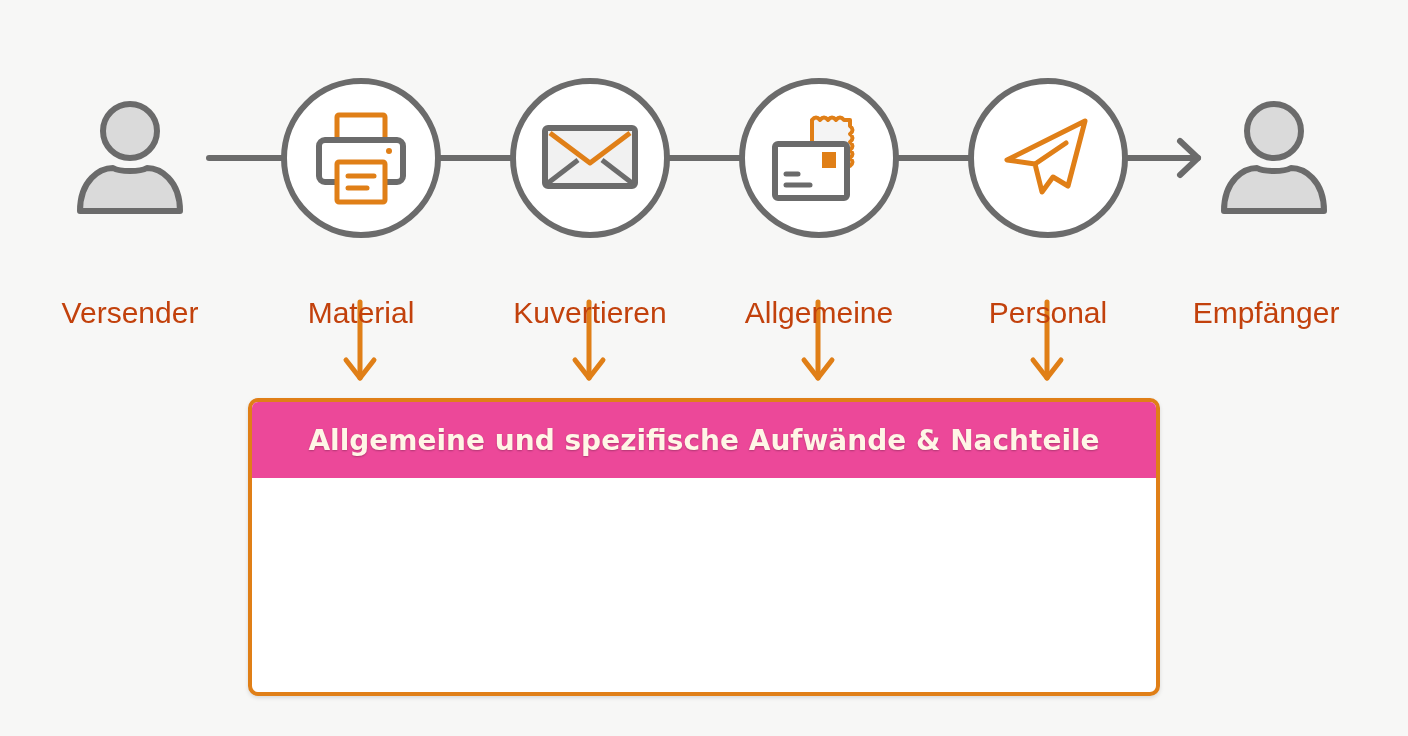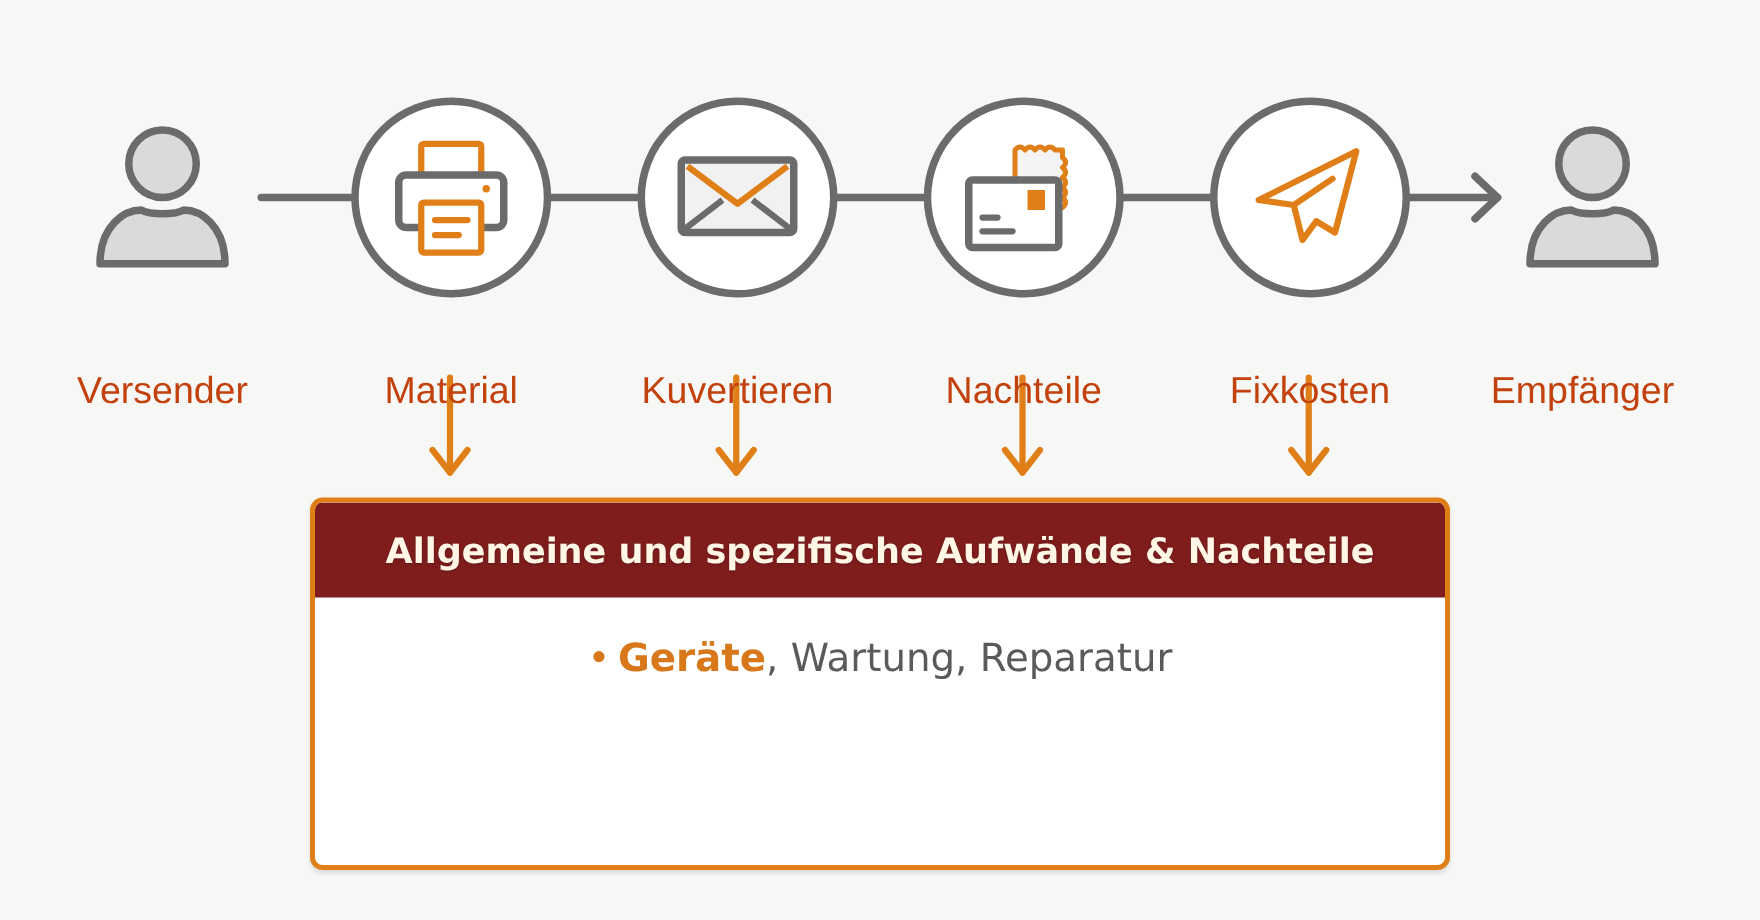--- a/index.html
+++ b/index.html
@@ -29,21 +29,21 @@
       width: 912px; height: 298px;
       border: 4px solid #e07f17;
       border-radius: 10px;
       background: #ffffff;
       box-sizing: border-box;
       overflow: hidden;
       box-shadow: 0 2px 4px rgba(0,0,0,0.12);
     }
     .cost-header {
       height: 76px;
-      background: #7f1d1d;
+      background: #ec4899;
       display: flex; align-items: center; justify-content: center;
       color: #fff6e6;
       font-family: "DejaVu Sans", sans-serif;
       font-weight: bold;
       font-size: 28px;
       text-shadow: 0 1px 2px rgba(0,0,0,0.25);
     }
     .cost-list {
       list-style: none;
       margin: 0; padding: 22px 0 0 0;
@@ -139,24 +139,21 @@
     <g>
       <line x1="1047" y1="302" x2="1047" y2="378"></line>
       <polyline points="1033,360 1047,378 1061,360"></polyline>
     </g>
   </g>
 </svg>
 
 <div class="node-label" style="left:130px">Versender</div>
 <div class="node-label" style="left:361px">Material</div>
 <div class="node-label" style="left:590px">Kuvertieren</div>
-<div class="node-label" style="left:819px">Nachteile</div>
-<div class="node-label" style="left:1048px">Fixkosten</div>
+<div class="node-label" style="left:819px">Allgemeine</div>
+<div class="node-label" style="left:1048px">Personal</div>
 <div class="node-label" style="left:1266px">Empfänger</div>
 
 <div class="cost-box">
   <div class="cost-header">Allgemeine und spezifische Aufwände &amp; Nachteile</div>
   <ul class="cost-list">
-    <li class="cost-item">
-      <span class="bullet">•</span><span class="key">Geräte</span><span>, Wartung, Reparatur</span>
-    </li>
   </ul>
 </div>
 
 </body></html>

